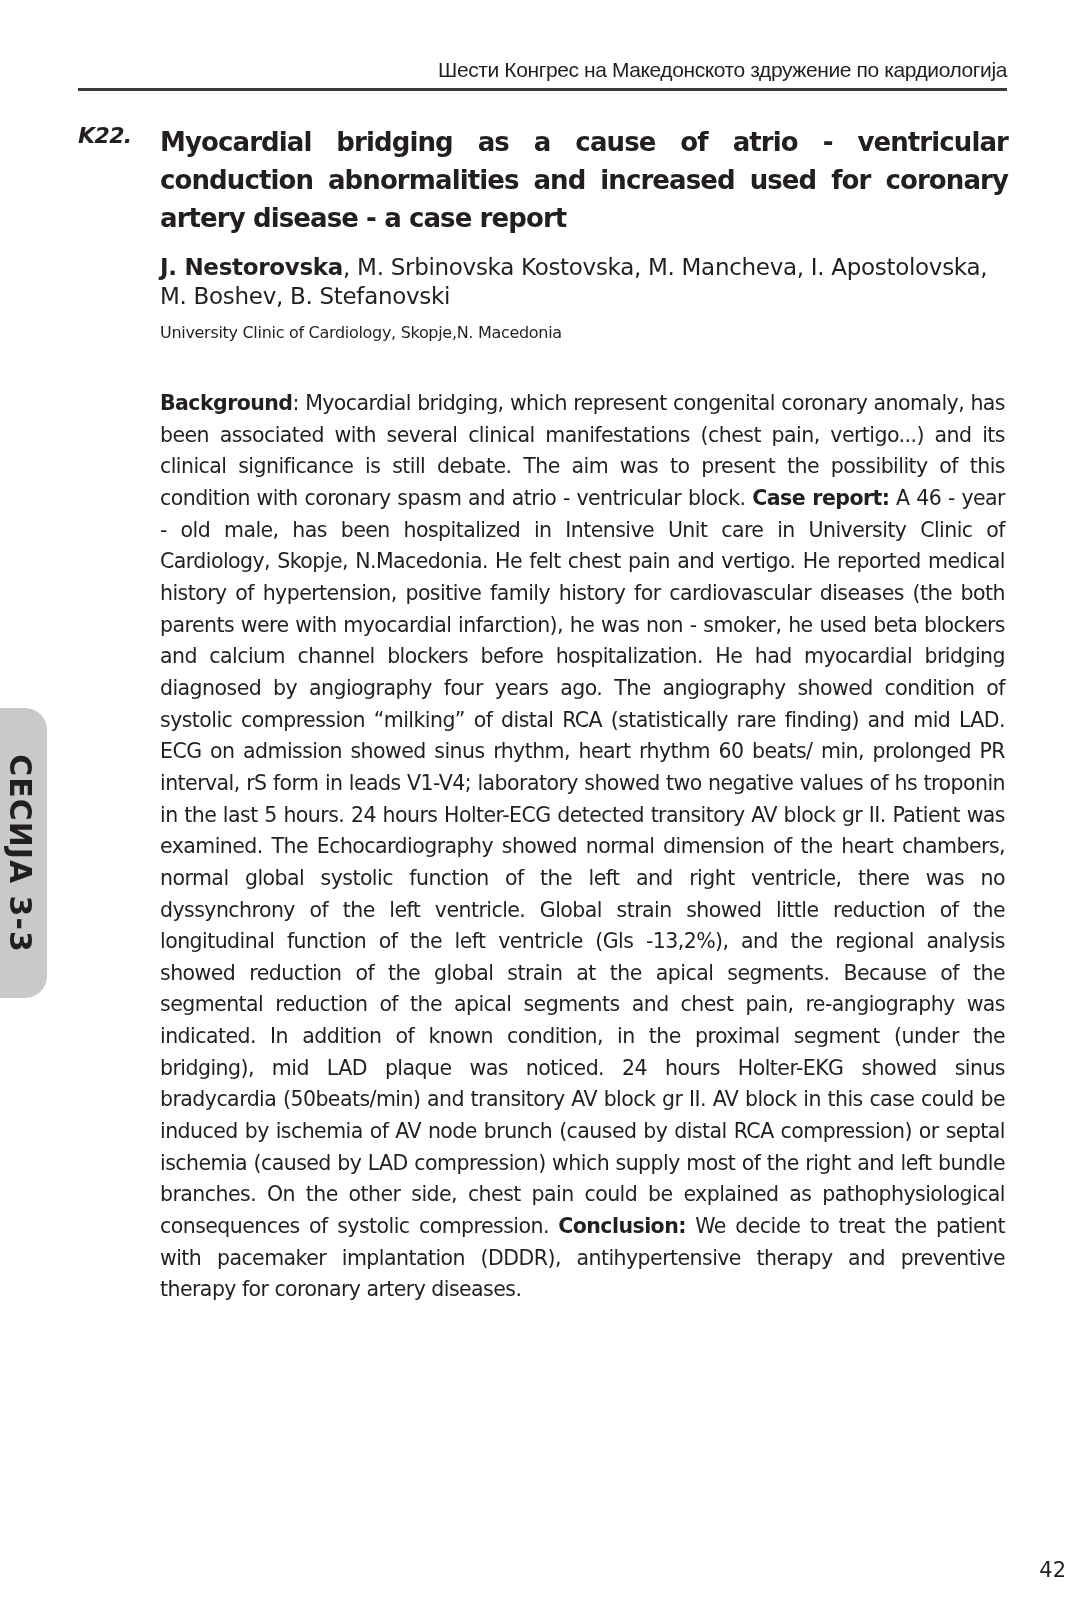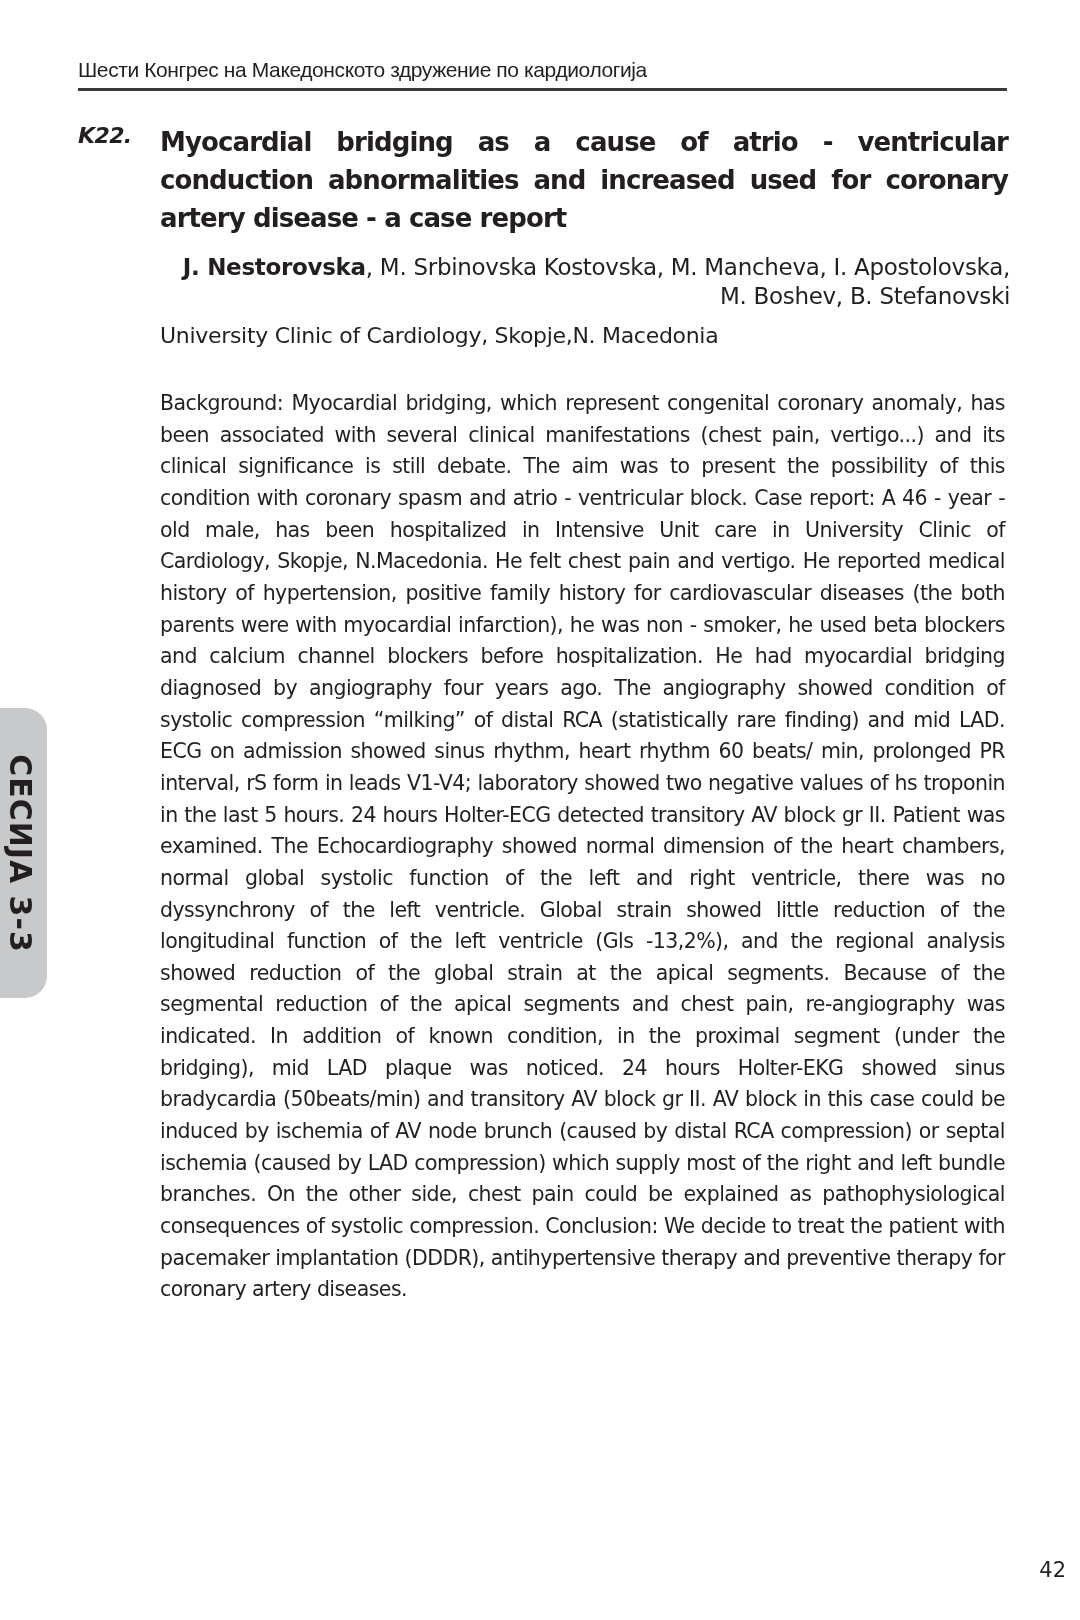--- a/index.html
+++ b/index.html
@@ -5,46 +5,47 @@
   html, body { margin:0; padding:0; }
   body {
     width:1080px; height:1620px; background:#ffffff; position:relative; overflow:hidden;
     font-family:"DejaVu Sans", sans-serif; color:#231f20;
   }
   .running-header {
     position:absolute; left:78px; top:58px; width:929px;
     font-family:"Liberation Sans", sans-serif; font-size:21px; letter-spacing:-0.4px;
     color:#231f20; padding-bottom:6px;
     border-bottom:3px solid #3a3a3a;
+    text-align:right;
   }
   .abstract-head { position:absolute; left:78px; top:123px; width:930px; }
   .abs-id {
     position:absolute; left:0; top:0;
     font-family:"DejaVu Sans", sans-serif; font-weight:bold; font-size:22px; letter-spacing:-0.6px;font-style:italic;
   }
   .abs-title {
     position:absolute; left:82px; top:0; width:848px;
     font-family:"DejaVu Sans", sans-serif; font-weight:bold; font-size:26px; line-height:38px; letter-spacing:-0.9px;
     text-align:justify;
   }
   .authors {
     position:absolute; left:160px; top:253px; width:850px;
-    font-family:"DejaVu Sans", sans-serif; font-size:23px; line-height:29px; letter-spacing:-0.3px;text-align:right;
+    font-family:"DejaVu Sans", sans-serif; font-size:23px; line-height:29px; letter-spacing:-0.3px;
   }
   .authors b { font-weight:bold; }
   .affiliation {
     position:absolute; left:160px; top:323px; width:850px;
-    font-family:"DejaVu Sans", sans-serif; font-size:22px; letter-spacing:-0.3px; color:#231f20;
+    font-family:"DejaVu Sans", sans-serif; font-size:16px; letter-spacing:-0.3px; color:#231f20;
   }
   .body-text {
     position:absolute; left:160px; top:388px; width:845px;
     font-family:"DejaVu Sans", sans-serif; font-size:20.5px; line-height:31.65px; letter-spacing:-0.55px;
     text-align:justify; color:#231f20;
   }
-  .body-text b { font-weight:normal; }
+  .body-text b { font-weight:bold; }
   .side-tab {
     position:absolute; left:0; top:708px; width:47px; height:290px;
     background:#c8c9cb; border-radius:0 22px 22px 0; overflow:hidden;
   }
   .side-tab-label {
     position:absolute; left:-125px; top:128px; width:290px; text-align:center;
     transform:rotate(90deg); transform-origin:center;
     font-family:"DejaVu Sans", sans-serif; font-weight:bold; font-size:30px; letter-spacing:1px; color:#231f20;
   }
   .page-number {

